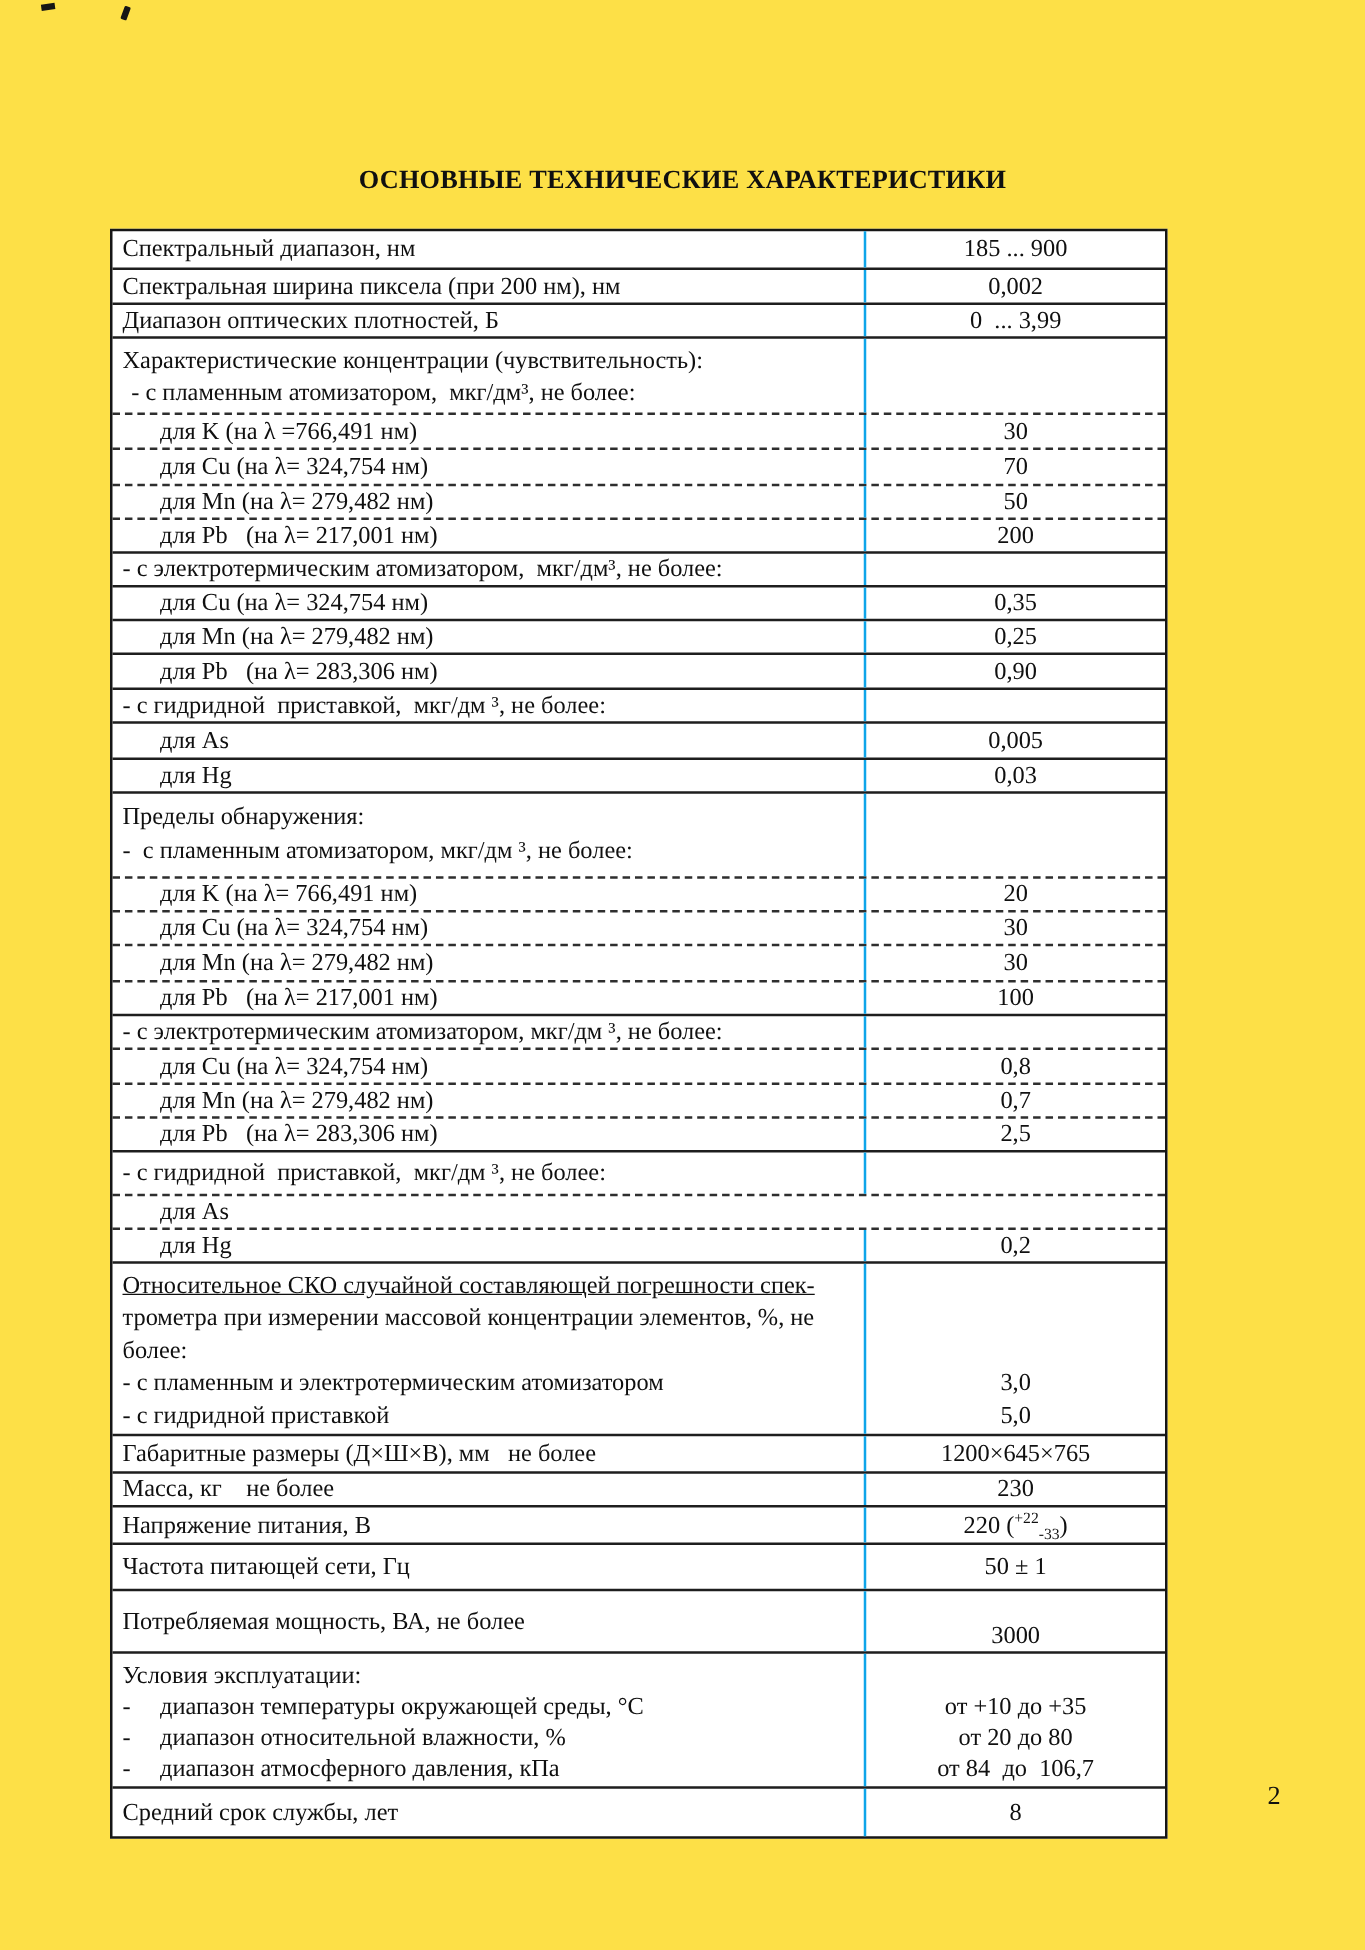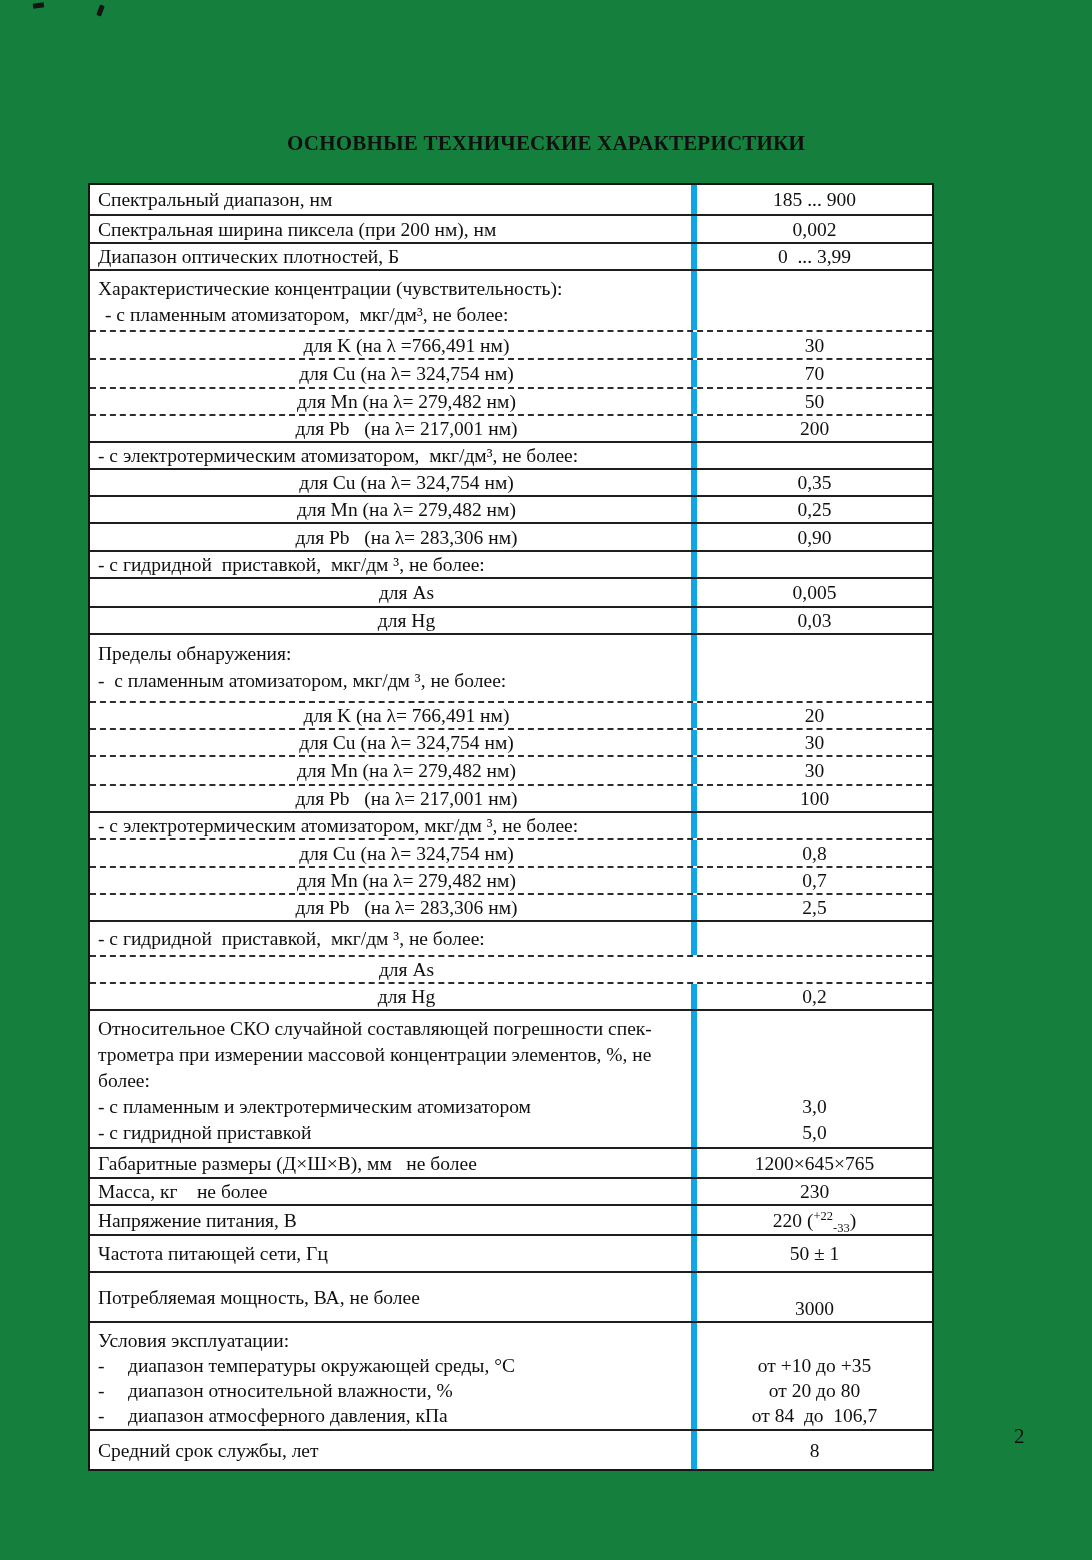--- a/index.html
+++ b/index.html
@@ -1,45 +1,45 @@
 <!DOCTYPE html>
 <html><head>
 <meta charset="utf-8">
 <style>
   html,body { margin:0; padding:0; }
   body {
     width:1092px; height:1560px; background:#ffffff;
     font-family:"Liberation Serif","DejaVu Serif",serif;
     color:#101010;
   }
-  .page { position:relative; width:1092px; height:1560px; overflow:hidden; background:#15803d; }
+  .page { position:relative; width:1092px; height:1560px; overflow:hidden; background:#fde047; }
 
   .title {
     position:absolute; top:131px; left:0; width:100%;
     margin:0; text-align:center;
     font-size:21px; font-weight:bold; letter-spacing:0.2px;
   }
 
   .spec-table {
     position:absolute; left:88px; top:183px; width:846px;
     box-sizing:border-box; border:2.5px solid #161616; background:#fff;
   }
   .trow { display:flex; box-sizing:border-box; border-bottom:2px solid #1e1e1e; }
   .trow.b-dashed { border-bottom:2px dashed #2e2e2e; }
   .trow.b-none { border-bottom:none; }
   .trow:last-child { border-bottom:none; }
 
   .cell { box-sizing:border-box; display:flex; flex-direction:column; justify-content:center; padding:1px 6px; }
   .cell.label { width:601px; padding-left:8px; }
-  .cell.value { flex:1 1 auto; border-left:6px solid #0ea5e9; text-align:center; }
+  .cell.value { flex:1 1 auto; border-left:2px solid #0ea5e9; text-align:center; }
   .cell.v-top { justify-content:flex-start; padding-top:5px; }
 
   .lline, .vline { white-space:pre; line-height:23px; min-height:23px; font-size:19.5px; }
   .ind1 { padding-left:7px; }
-  .ind2 { padding-left:30px;text-align:center; }
+  .ind2 { padding-left:30px; }
   .dash { display:inline-block; width:30px; }
 
   sup, sub { font-size:12.5px; line-height:0; }
   sup { vertical-align:super; }
   sub { vertical-align:sub; }
 
   .pageno { position:absolute; left:1014px; top:1424px; font-size:21px; }
 
   .artifact { position:absolute; background:#151515; }
   .a1 { left:33px; top:3px;  width:11px; height:5px;  transform:rotate(-8deg); }
@@ -253,21 +253,21 @@
       <div class="trow b-solid" style="min-height: 27px;">
     <div class="cell label">
           <div class="lline ind2">для Hg</div>
         </div>
     <div class="cell value">
           <div class="vline">0,2</div>
         </div>
   </div>
       <div class="trow b-solid" style="min-height: 128px;">
     <div class="cell label v-top">
-          <div class="lline" style="line-height: 26px; min-height: 26px;">Относительное СКО случайной составляющей погрешности спек-</div>
+          <div class="lline" style="line-height: 26px; min-height: 26px; text-decoration: underline;">Относительное СКО случайной составляющей погрешности спек-</div>
           <div class="lline" style="line-height: 26px; min-height: 26px;">трометра при измерении массовой концентрации элементов, %, не</div>
           <div class="lline" style="line-height: 26px; min-height: 26px;">более:</div>
           <div class="lline" style="line-height: 26px; min-height: 26px;">- с пламенным и электротермическим атомизатором</div>
           <div class="lline" style="line-height: 26px; min-height: 26px;">- с гидридной приставкой</div>
         </div>
     <div class="cell value v-top">
           <div class="vline" style="line-height: 26px; min-height: 26px;">&nbsp;</div>
           <div class="vline" style="line-height: 26px; min-height: 26px;">&nbsp;</div>
           <div class="vline" style="line-height: 26px; min-height: 26px;">&nbsp;</div>
           <div class="vline" style="line-height: 26px; min-height: 26px;">3,0</div>

